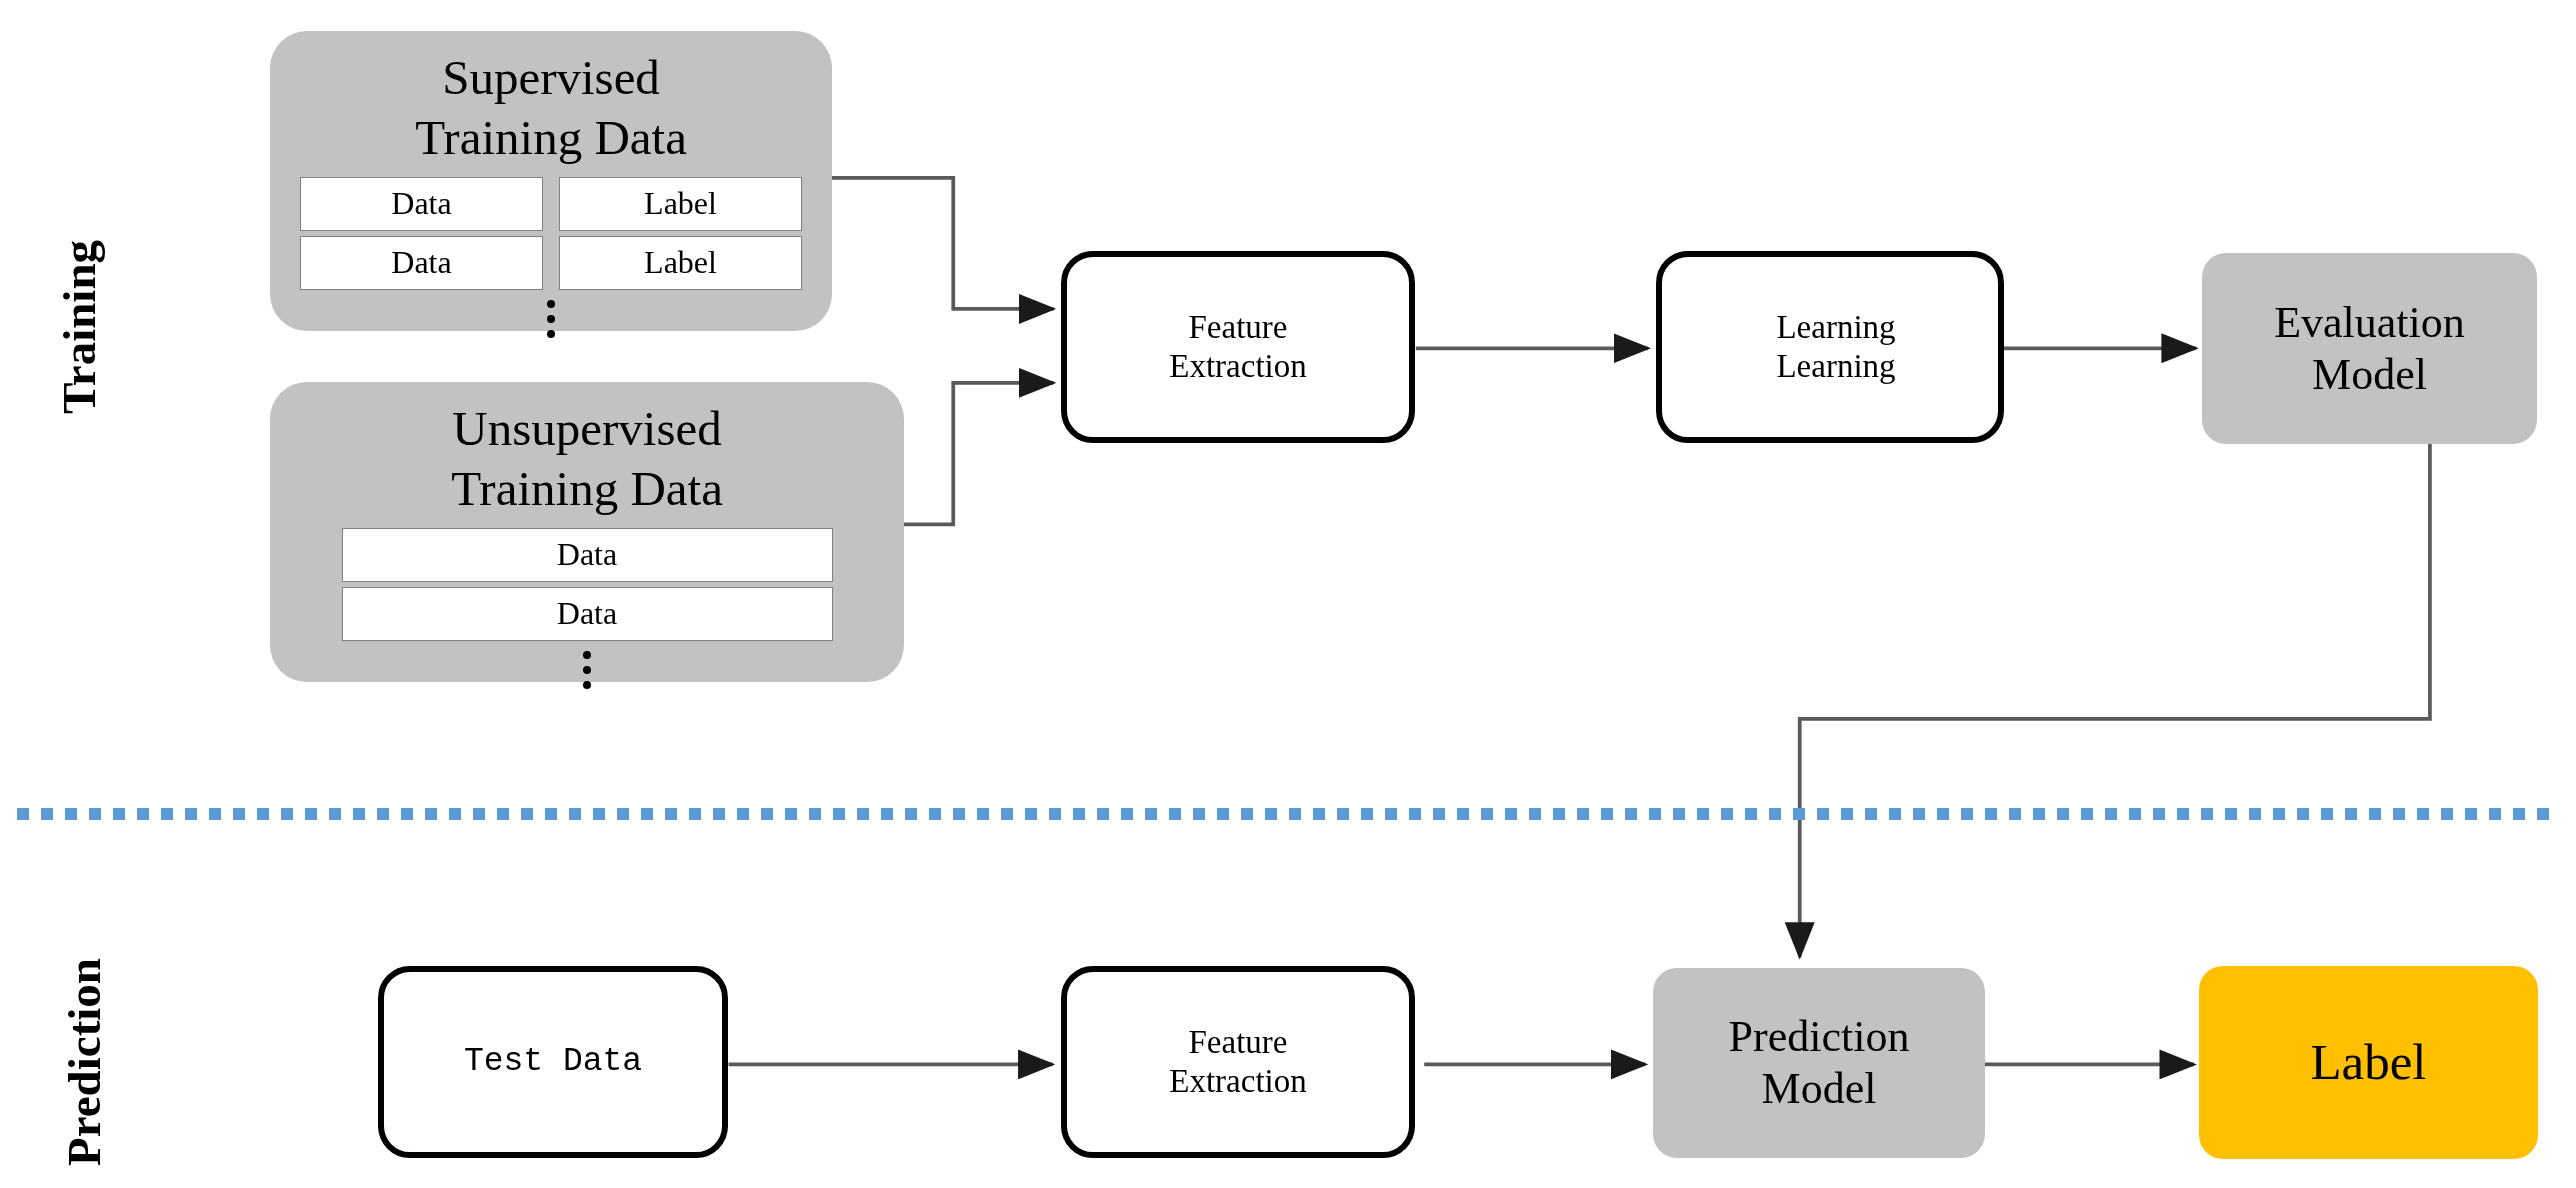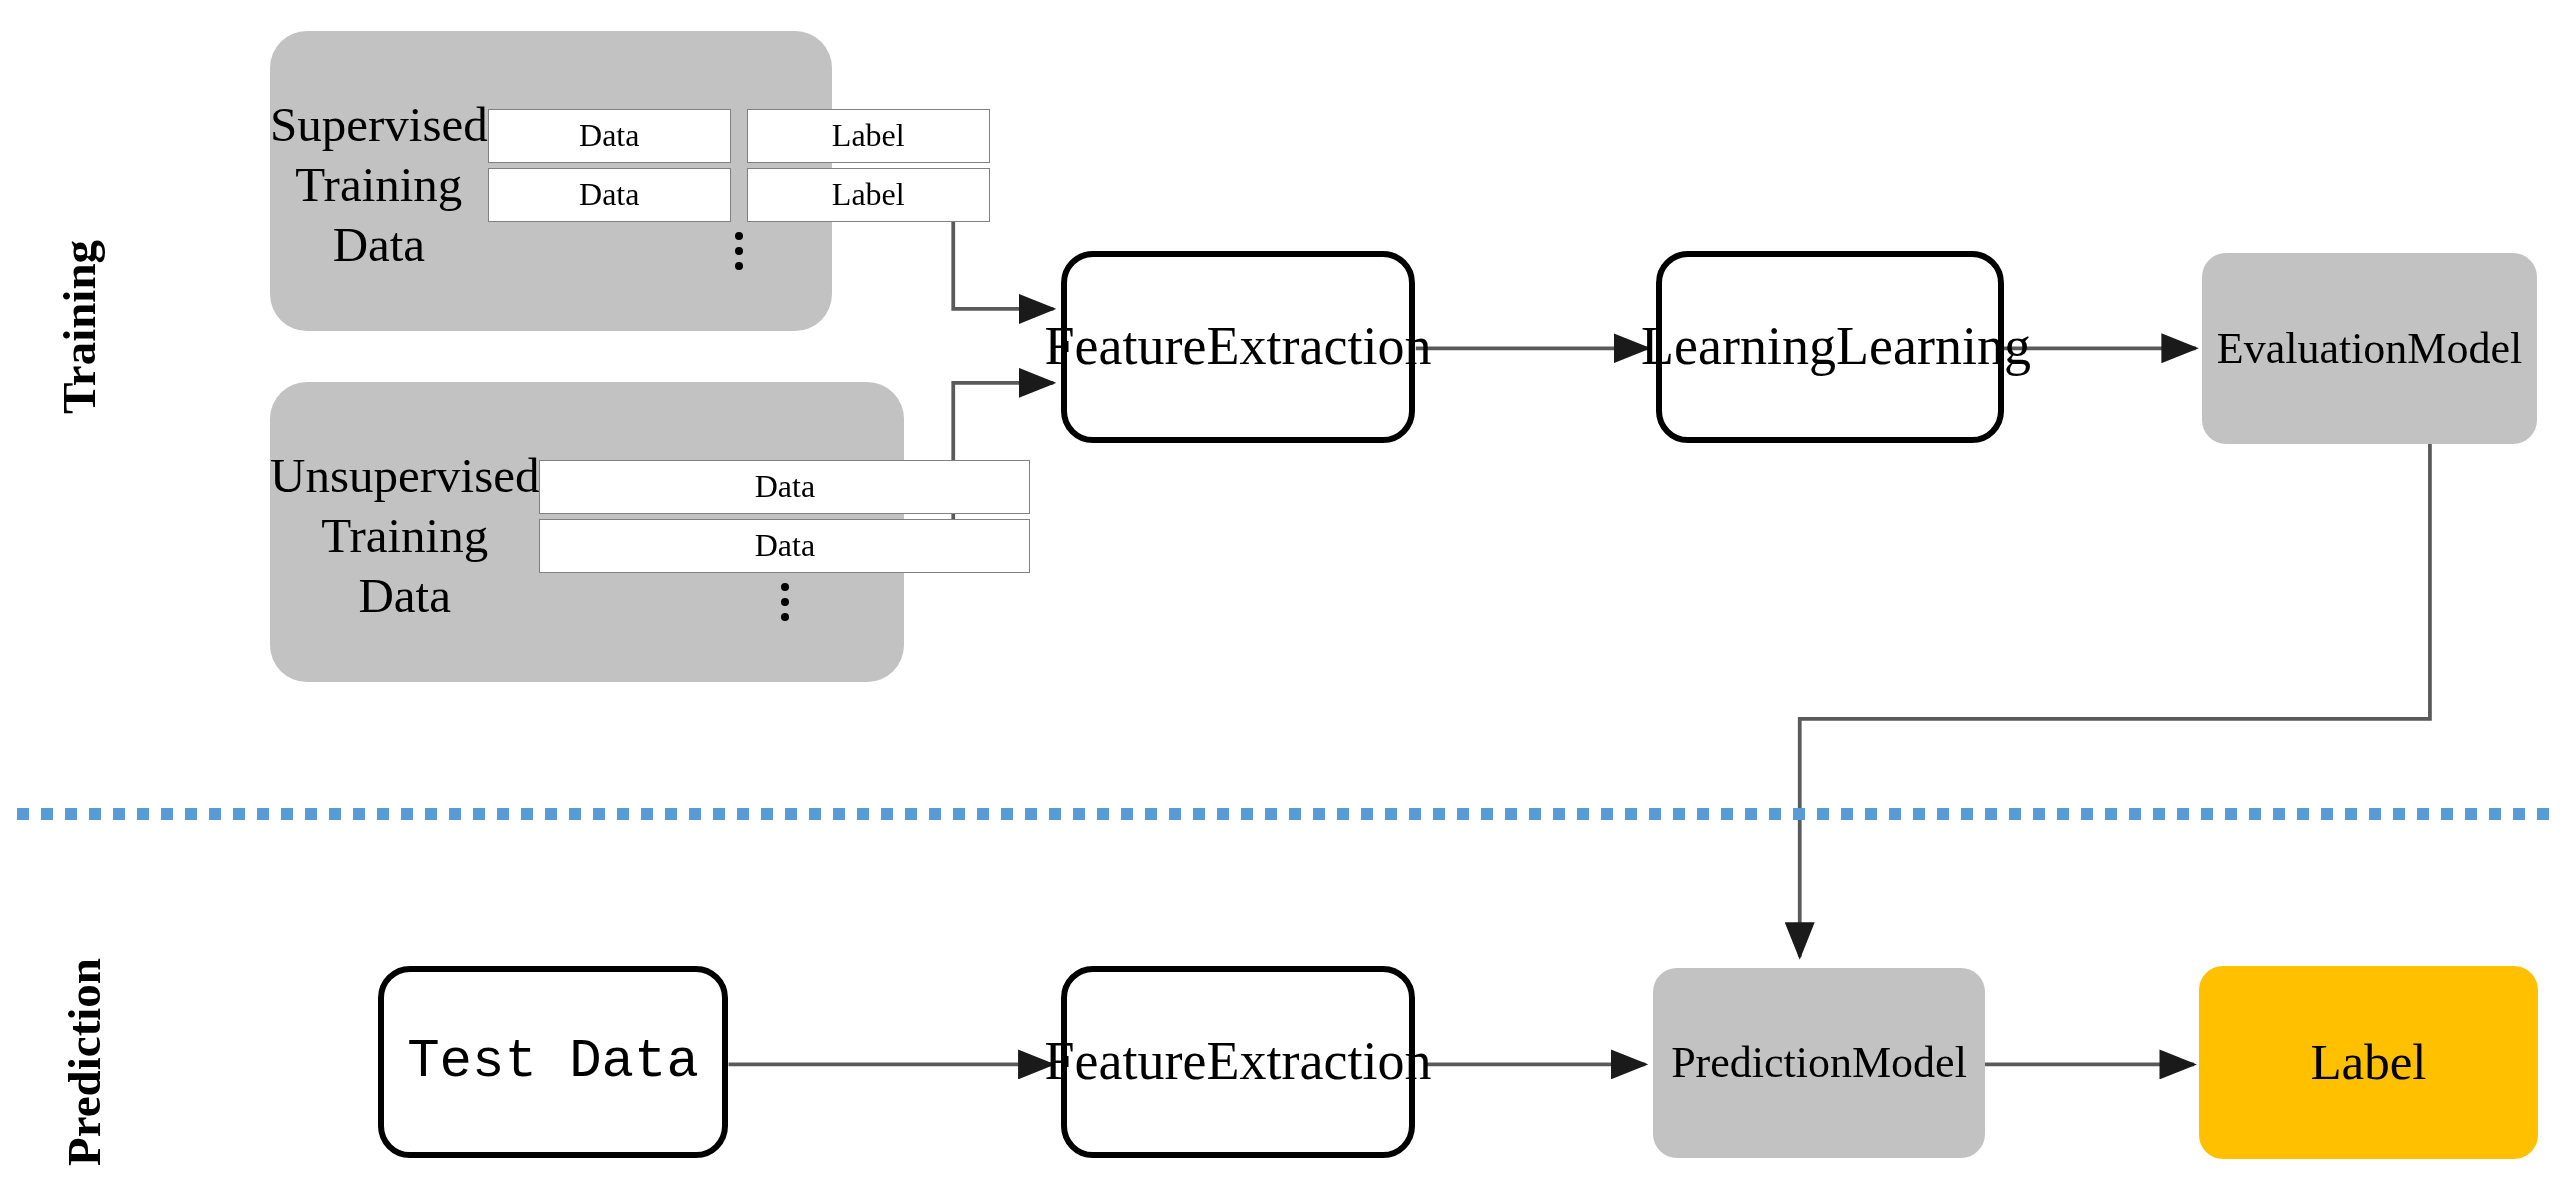--- a/index.html
+++ b/index.html
@@ -22,33 +22,33 @@
     left: 0;
     top: 0;
     width: 2576px;
     height: 1188px;
     pointer-events: none;
   }
   .node {
     position: absolute;
     box-sizing: border-box;
     display: flex;
-    flex-direction: row;
+    flex-direction: column;
     align-items: center;
     justify-content: center;
     text-align: center;
     color: #000000;
     line-height: 1.18;
   }
   
   .proc {
     background: #ffffff;
     border: 6.6px solid #000000;
     border-radius: 32px;
-    font-size: 54px;
+    font-size: 33px;
   }
   
   .gray {
     background: #c2c2c2;
     border-radius: 24px;
     font-size: 44px;
   }
   .gold {
     background: #ffc000;
     border-radius: 24px;

